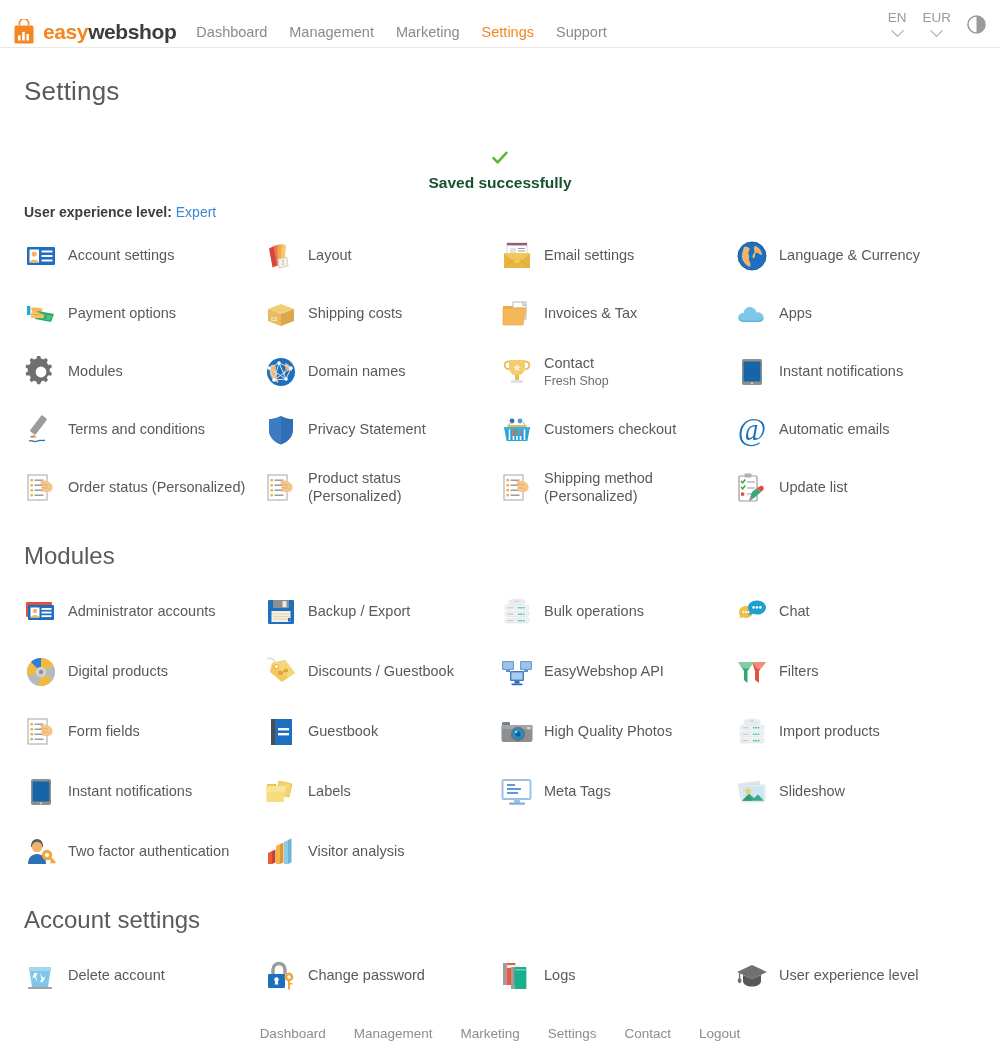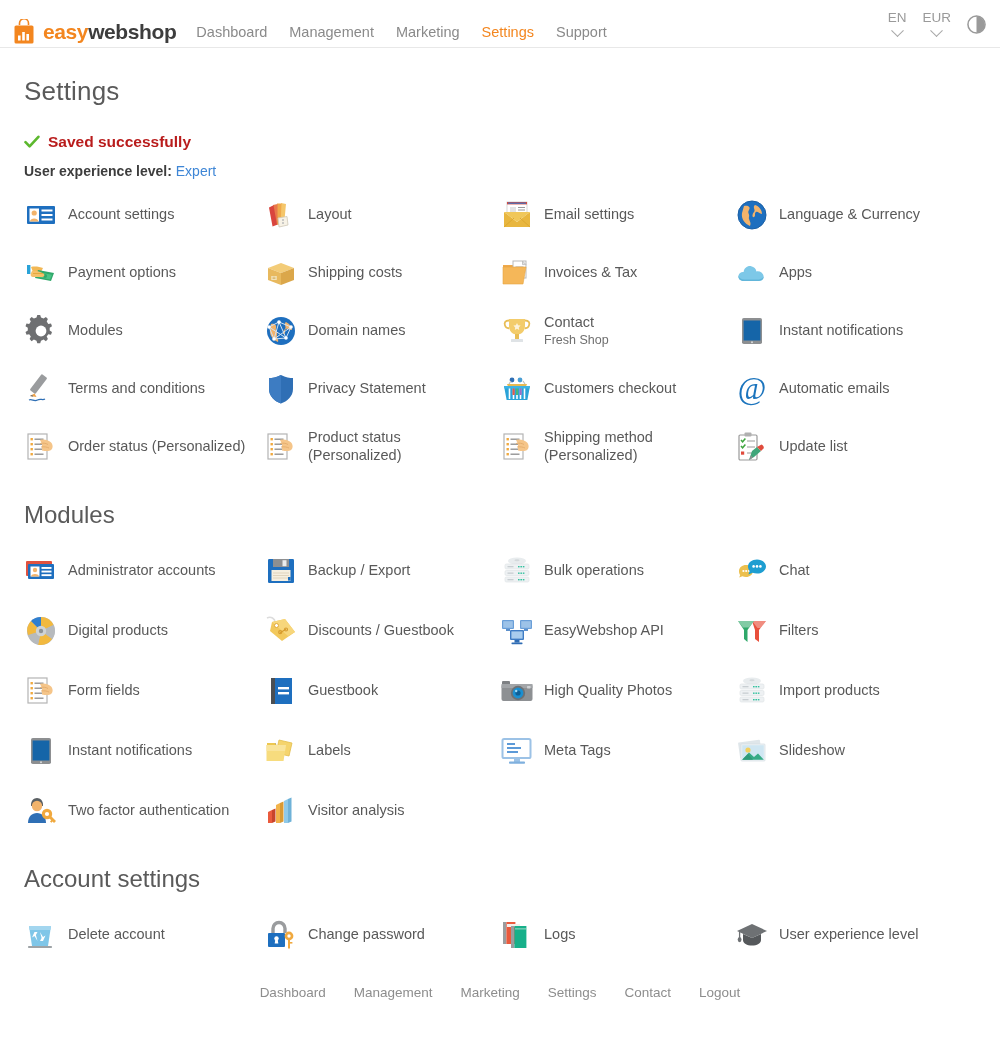--- a/index.html
+++ b/index.html
@@ -82,24 +82,25 @@
     font-weight: 400;
     color: #5a5a5a;
     margin: 28px 0 0 0;
     letter-spacing: .2px;
   }
 
   .saved {
     display: flex;
     align-items: center;
     gap: 8px;
-    margin-top: 26px;
+    margin-top: 43px;
     font-size: 15.5px;
     font-weight: 700;
-    color: #b91c1c;
+    color: #14532d;
+    flex-direction: column;
   }
   .check { width: 16px; height: 16px; display: block; }
 
   .uxlevel {
     margin-top: 12px;
     font-size: 14px;
     font-weight: 700;
     color: #3d3d3d;
   }
   .uxlevel a {

